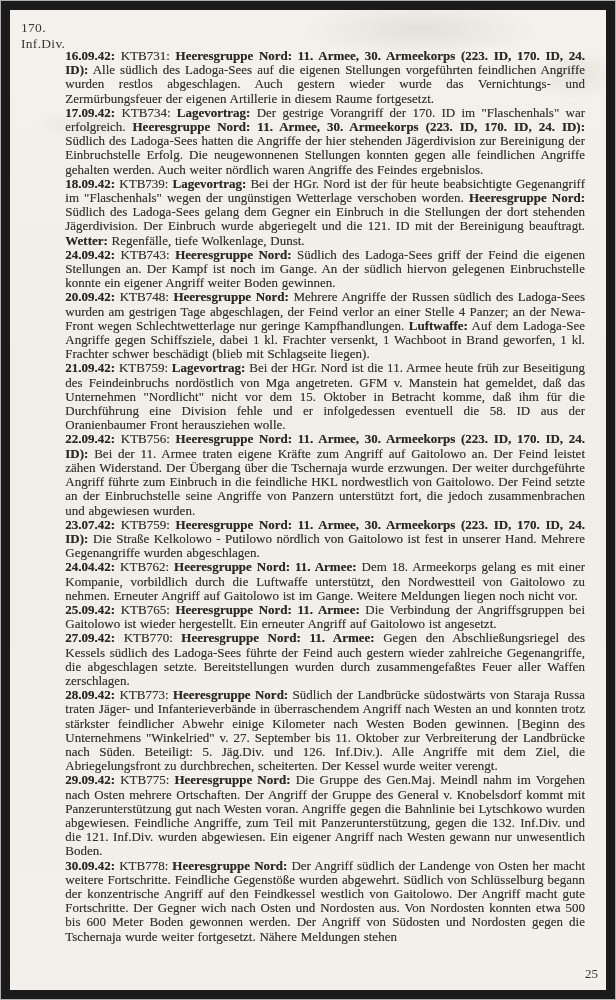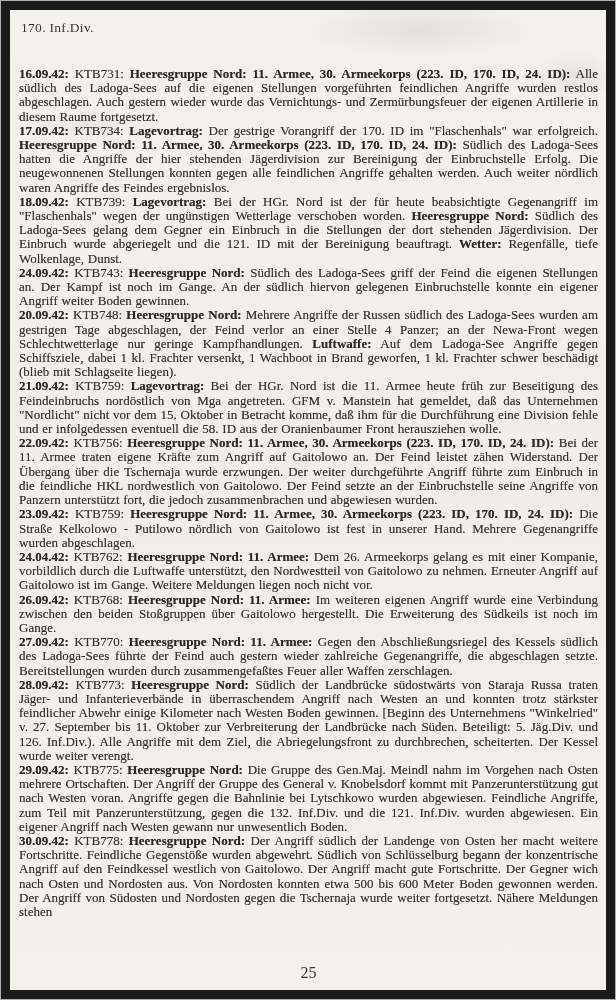--- a/index.html
+++ b/index.html
@@ -18,21 +18,21 @@
     border: 9px solid #1b1b1b;
     background: linear-gradient(180deg, #f3f1ec 0%, #f0eee8 45%, #f2f0ea 100%);
     overflow: hidden;
   }
   .page-inner {
     position: relative;
     box-sizing: border-box;
     height: 100%;
     padding: 8px 8px 6px 9px;
     display: flex;
-    flex-direction: column;
+    flex-direction: row;
     color: #36332e;
   }
   .doc-header {
     font-size: 13.5px;
     letter-spacing: 0.3px;
     margin: 2px 0 0 2px;
     color: #3a3732;
   }
   .entries {
     margin-top: 31px;
@@ -42,21 +42,21 @@
     text-shadow: 0 0 0.4px rgba(62,58,52,0.55);
   }
   .entry {
     margin: 0;
     text-align: justify;
   }
   .entry b { color: #2b2825; font-weight: bold; }
   .page-number {
     margin-top: auto;
     text-align: center;
-    font-size: 16px;
+    font-size: 13px;
     padding-bottom: 2px;
     color: #3a3732;
   }
   .smudge { position: absolute; pointer-events: none; }
   .smudge-1 {
     left: 290px; top: -8px; width: 240px; height: 55px;
     background: radial-gradient(ellipse at center, rgba(110,105,98,0.12), transparent 70%);
   }
   .smudge-2 {
     left: 520px; top: 40px; width: 90px; height: 50px;
@@ -77,23 +77,23 @@
   <div class="page-inner">
     <div class="doc-header">170. Inf.Div.</div>
     <div class="entries">
         <p class="entry"><b>16.09.42:</b><span> KTB731: </span><b>Heeresgruppe Nord: 11. Armee, 30. Armeekorps (223. ID, 170. ID, 24. ID):</b><span> Alle südlich des Ladoga-Sees auf die eigenen Stellungen vorgeführten feindlichen Angriffe wurden restlos abgeschlagen. Auch gestern wieder wurde das Vernichtungs- und Zermürbungsfeuer der eigenen Artillerie in diesem Raume fortgesetzt.</span></p>
         <p class="entry"><b>17.09.42:</b><span> KTB734: </span><b>Lagevortrag:</b><span> Der gestrige Vorangriff der 170. ID im "Flaschenhals" war erfolgreich. </span><b>Heeresgruppe Nord: 11. Armee, 30. Armeekorps (223. ID, 170. ID, 24. ID):</b><span> Südlich des Ladoga-Sees hatten die Angriffe der hier stehenden Jägerdivision zur Bereinigung der Einbruchstelle Erfolg. Die neugewonnenen Stellungen konnten gegen alle feindlichen Angriffe gehalten werden. Auch weiter nördlich waren Angriffe des Feindes ergebnislos.</span></p>
         <p class="entry"><b>18.09.42:</b><span> KTB739: </span><b>Lagevortrag:</b><span> Bei der HGr. Nord ist der für heute beabsichtigte Gegenangriff im "Flaschenhals" wegen der ungünstigen Wetterlage verschoben worden. </span><b>Heeresgruppe Nord:</b><span> Südlich des Ladoga-Sees gelang dem Gegner ein Einbruch in die Stellungen der dort stehenden Jägerdivision. Der Einbruch wurde abgeriegelt und die 121. ID mit der Bereinigung beauftragt. </span><b>Wetter:</b><span> Regenfälle, tiefe Wolkenlage, Dunst.</span></p>
         <p class="entry"><b>24.09.42:</b><span> KTB743: </span><b>Heeresgruppe Nord:</b><span> Südlich des Ladoga-Sees griff der Feind die eigenen Stellungen an. Der Kampf ist noch im Gange. An der südlich hiervon gelegenen Einbruchstelle konnte ein eigener Angriff weiter Boden gewinnen.</span></p>
         <p class="entry"><b>20.09.42:</b><span> KTB748: </span><b>Heeresgruppe Nord:</b><span> Mehrere Angriffe der Russen südlich des Ladoga-Sees wurden am gestrigen Tage abgeschlagen, der Feind verlor an einer Stelle 4 Panzer; an der Newa-Front wegen Schlechtwetterlage nur geringe Kampfhandlungen. </span><b>Luftwaffe:</b><span> Auf dem Ladoga-See Angriffe gegen Schiffsziele, dabei 1 kl. Frachter versenkt, 1 Wachboot in Brand geworfen, 1 kl. Frachter schwer beschädigt (blieb mit Schlagseite liegen).</span></p>
         <p class="entry"><b>21.09.42:</b><span> KTB759: </span><b>Lagevortrag:</b><span> Bei der HGr. Nord ist die 11. Armee heute früh zur Beseitigung des Feindeinbruchs nordöstlich von Mga angetreten. GFM v. Manstein hat gemeldet, daß das Unternehmen "Nordlicht" nicht vor dem 15. Oktober in Betracht komme, daß ihm für die Durchführung eine Division fehle und er infolgedessen eventuell die 58.  ID aus der Oranienbaumer Front herausziehen wolle.</span></p>
         <p class="entry"><b>22.09.42:</b><span> KTB756: </span><b>Heeresgruppe Nord: 11. Armee, 30. Armeekorps (223. ID, 170. ID, 24. ID):</b><span> Bei der 11. Armee traten eigene Kräfte zum Angriff auf Gaitolowo an. Der Feind leistet  zähen Widerstand. Der Übergang über die Tschernaja wurde erzwungen. Der weiter durchgeführte Angriff führte zum Einbruch in die feindliche HKL nordwestlich von Gaitolowo. Der Feind setzte an der Einbruchstelle seine Angriffe von Panzern unterstützt fort, die jedoch zusammenbrachen und abgewiesen wurden.</span></p>
-        <p class="entry"><b>23.09.42:</b><span> KTB759: </span><b>Heeresgruppe Nord: 11. Armee, 30. Armeekorps (223. ID, 170. ID, 24. ID):</b><span> Die Straße Kelkolowo - Putilowo nördlich von Gaitolowo ist fest in unserer Hand. Mehrere Gegenangriffe wurden abgeschlagen.</span></p>
-        <p class="entry"><b>24.04.42:</b><span> KTB762: </span><b>Heeresgruppe Nord: 11. Armee:</b><span>  Dem 26. Armeekorps gelang es mit einer Kompanie, vorbildlich durch die Luftwaffe unterstützt, den Nordwestteil von Gaitolowo zu nehmen. Erneuter Angriff auf Gaitolowo ist im Gange. Weitere Meldungen liegen noch nicht vor.</span></p>
-        <p class="entry"><b>26.09.42:</b><span> KTB768: </span><b>Heeresgruppe Nord: 11. Armee:</b><span> Im weiteren eigenen Angriff wurde eine Verbindung zwischen den beiden Stoßgruppen über Gaitolowo hergestellt. Die Erweiterung des Südkeils ist noch im Gange.</span></p>
+        <p class="entry"><b>23.07.42:</b><span> KTB759: </span><b>Heeresgruppe Nord: 11. Armee, 30. Armeekorps (223. ID, 170. ID, 24. ID):</b><span> Die Straße Kelkolowo - Putilowo nördlich von Gaitolowo ist fest in unserer Hand. Mehrere Gegenangriffe wurden abgeschlagen.</span></p>
+        <p class="entry"><b>24.04.42:</b><span> KTB762: </span><b>Heeresgruppe Nord: 11. Armee:</b><span>  Dem 18. Armeekorps gelang es mit einer Kompanie, vorbildlich durch die Luftwaffe unterstützt, den Nordwestteil von Gaitolowo zu nehmen. Erneuter Angriff auf Gaitolowo ist im Gange. Weitere Meldungen liegen noch nicht vor.</span></p>
+        <p class="entry"><b>25.09.42:</b><span> KTB765: </span><b>Heeresgruppe Nord: 11. Armee:</b><span>  Die Verbindung der Angriffsgruppen bei Gaitolowo ist wieder hergestellt. Ein erneuter Angriff auf Gaitolowo ist angesetzt.</span></p>
         <p class="entry"><b>27.09.42:</b><span> KTB770: </span><b>Heeresgruppe Nord: 11. Armee:</b><span> Gegen den Abschließungsriegel des Kessels südlich des Ladoga-Sees führte der Feind auch gestern wieder zahlreiche Gegenangriffe, die abgeschlagen setzte. Bereitstellungen wurden durch zusammengefaßtes Feuer aller Waffen zerschlagen.</span></p>
         <p class="entry"><b>28.09.42:</b><span> KTB773: </span><b>Heeresgruppe Nord:</b><span> Südlich der Landbrücke südostwärts von Staraja Russa traten Jäger- und Infanterieverbände in überraschendem Angriff nach Westen an und konnten trotz stärkster feindlicher Abwehr einige Kilometer nach Westen Boden gewinnen. [Beginn des Unternehmens "Winkelried" v. 27. September bis 11. Oktober zur Verbreiterung der Landbrücke nach Süden. Beteiligt: 5. Jäg.Div. und 126. Inf.Div.). Alle Angriffe mit dem Ziel, die Abriegelungsfront zu durchbrechen, scheiterten. Der Kessel wurde weiter verengt.</span></p>
         <p class="entry"><b>29.09.42:</b><span> KTB775: </span><b>Heeresgruppe Nord:</b><span> Die Gruppe des Gen.Maj. Meindl nahm im Vorgehen nach Osten mehrere Ortschaften. Der Angriff der Gruppe des General v. Knobelsdorf kommt mit Panzerunterstützung gut nach Westen voran. Angriffe gegen die Bahnlinie bei Lytschkowo wurden abgewiesen. Feindliche Angriffe, zum Teil mit Panzerunterstützung, gegen die 132. Inf.Div. und die 121. Inf.Div. wurden abgewiesen. Ein eigener Angriff nach Westen gewann nur unwesentlich Boden.</span></p>
         <p class="entry"><b>30.09.42:</b><span> KTB778: </span><b>Heeresgruppe Nord:</b><span> Der Angriff südlich der Landenge von Osten her macht weitere Fortschritte. Feindliche Gegenstöße wurden abgewehrt. Südlich von Schlüsselburg begann der konzentrische Angriff auf den Feindkessel westlich von Gaitolowo. Der Angriff macht gute Fortschritte. Der Gegner wich nach Osten und Nordosten aus. Von Nordosten konnten etwa 500 bis 600 Meter Boden gewonnen werden. Der Angriff von Südosten und Nordosten gegen die Tschernaja wurde weiter fortgesetzt. Nähere Meldungen stehen</span></p>
       </div>
     <div class="page-number">25</div>
   </div>
 </div>
 
 </body></html>

